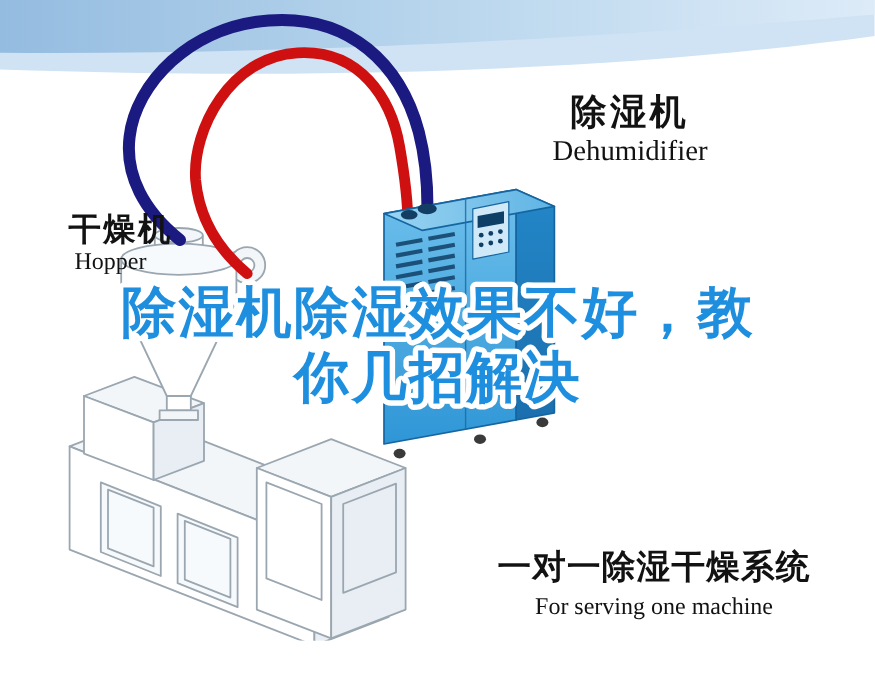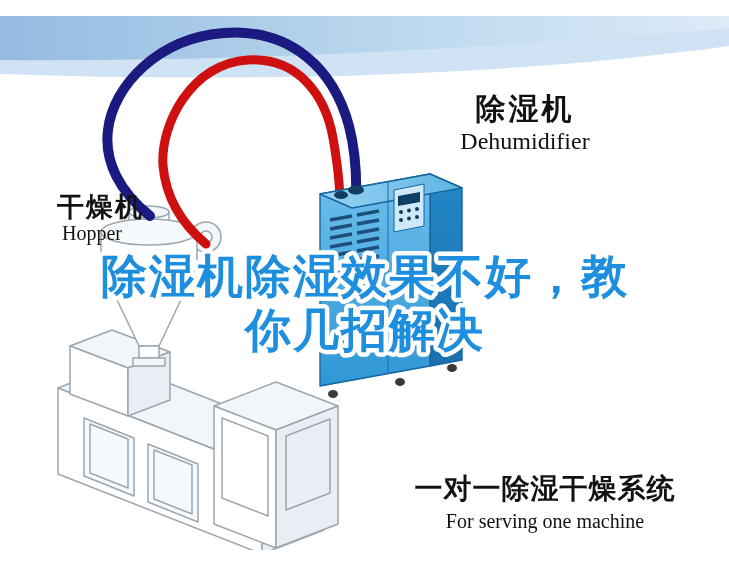--- a/index.html
+++ b/index.html
@@ -1,16 +1,16 @@
 <!DOCTYPE html>
 <html><head>
 <meta charset="utf-8">
 <style>
   html,body{margin:0;padding:0;background:#ffffff;}
-  .stage{position:relative;width:729px;height:534px;background:#ffffff;overflow:hidden;margin:16px auto;}
+  .stage{position:relative;width:729px;height:534px;background:#ffffff;overflow:hidden;margin:0 auto;}
   .stage svg{display:block;width:729px;height:561px;}
   .t-zh-bold{font-family:"Liberation Sans","DejaVu Sans",sans-serif;font-weight:700;fill:#121212;}
   .t-serif{font-family:"Liberation Serif","DejaVu Serif",serif;fill:#121212;}
   .title-text{
     font-family:"Liberation Sans","DejaVu Sans",sans-serif;
     font-weight:700;
     paint-order:stroke;
     stroke:#ffffff;
     stroke-width:9px;
     stroke-linejoin:round;

